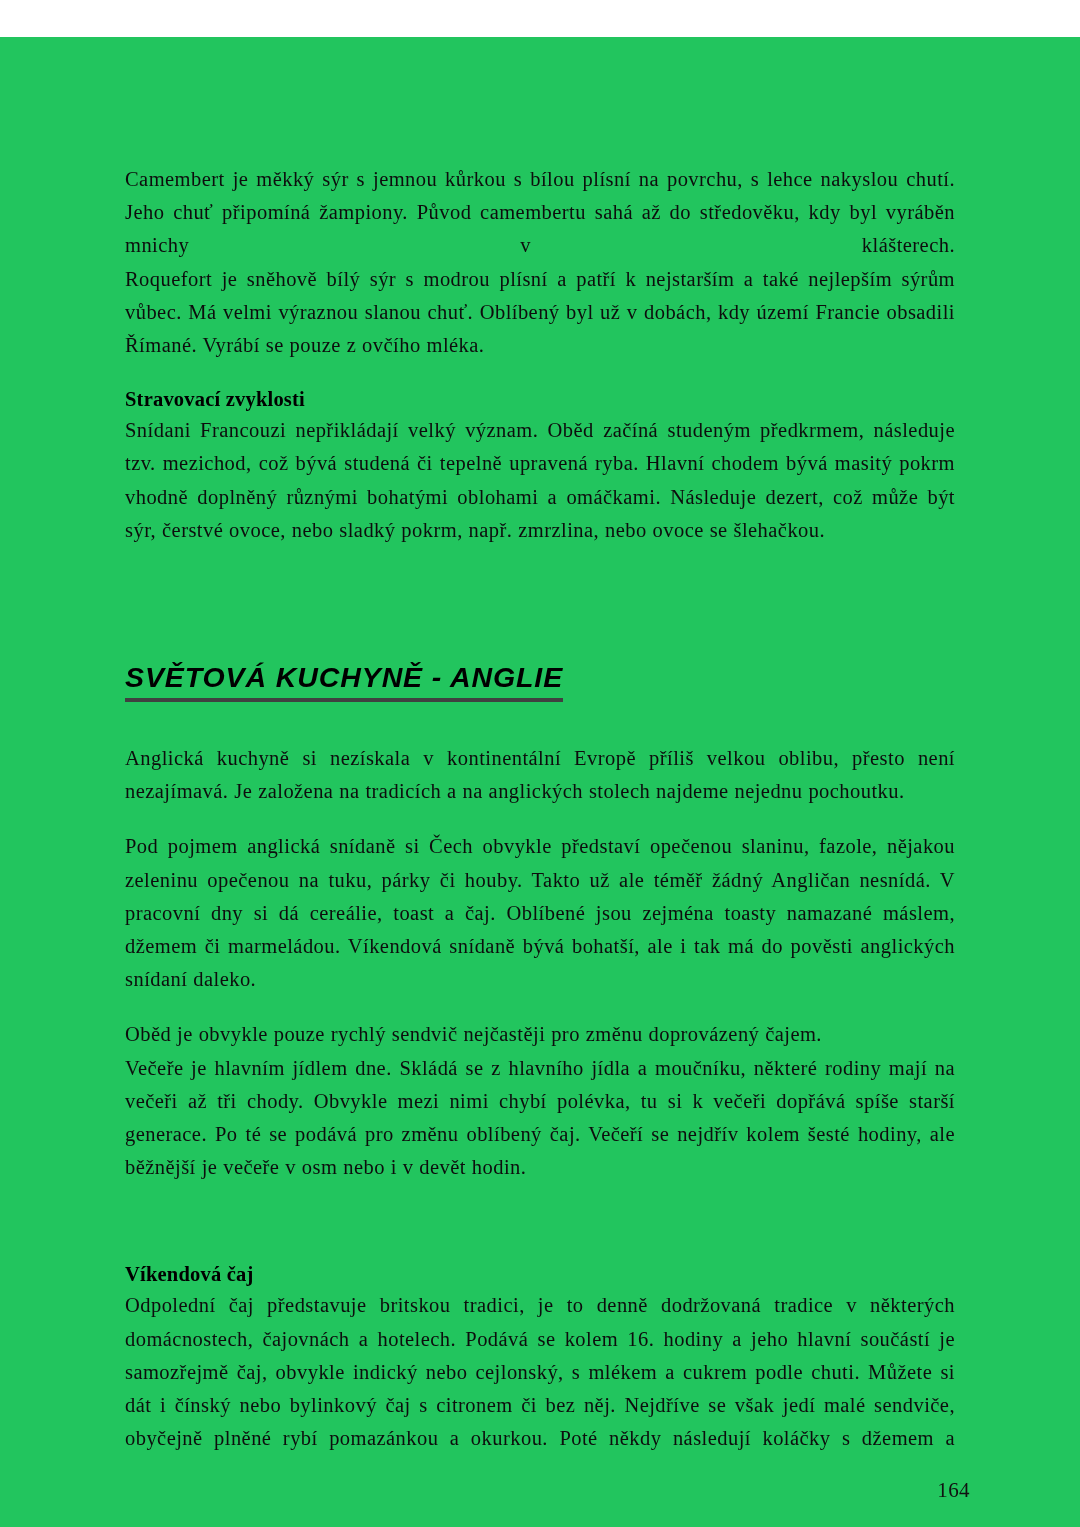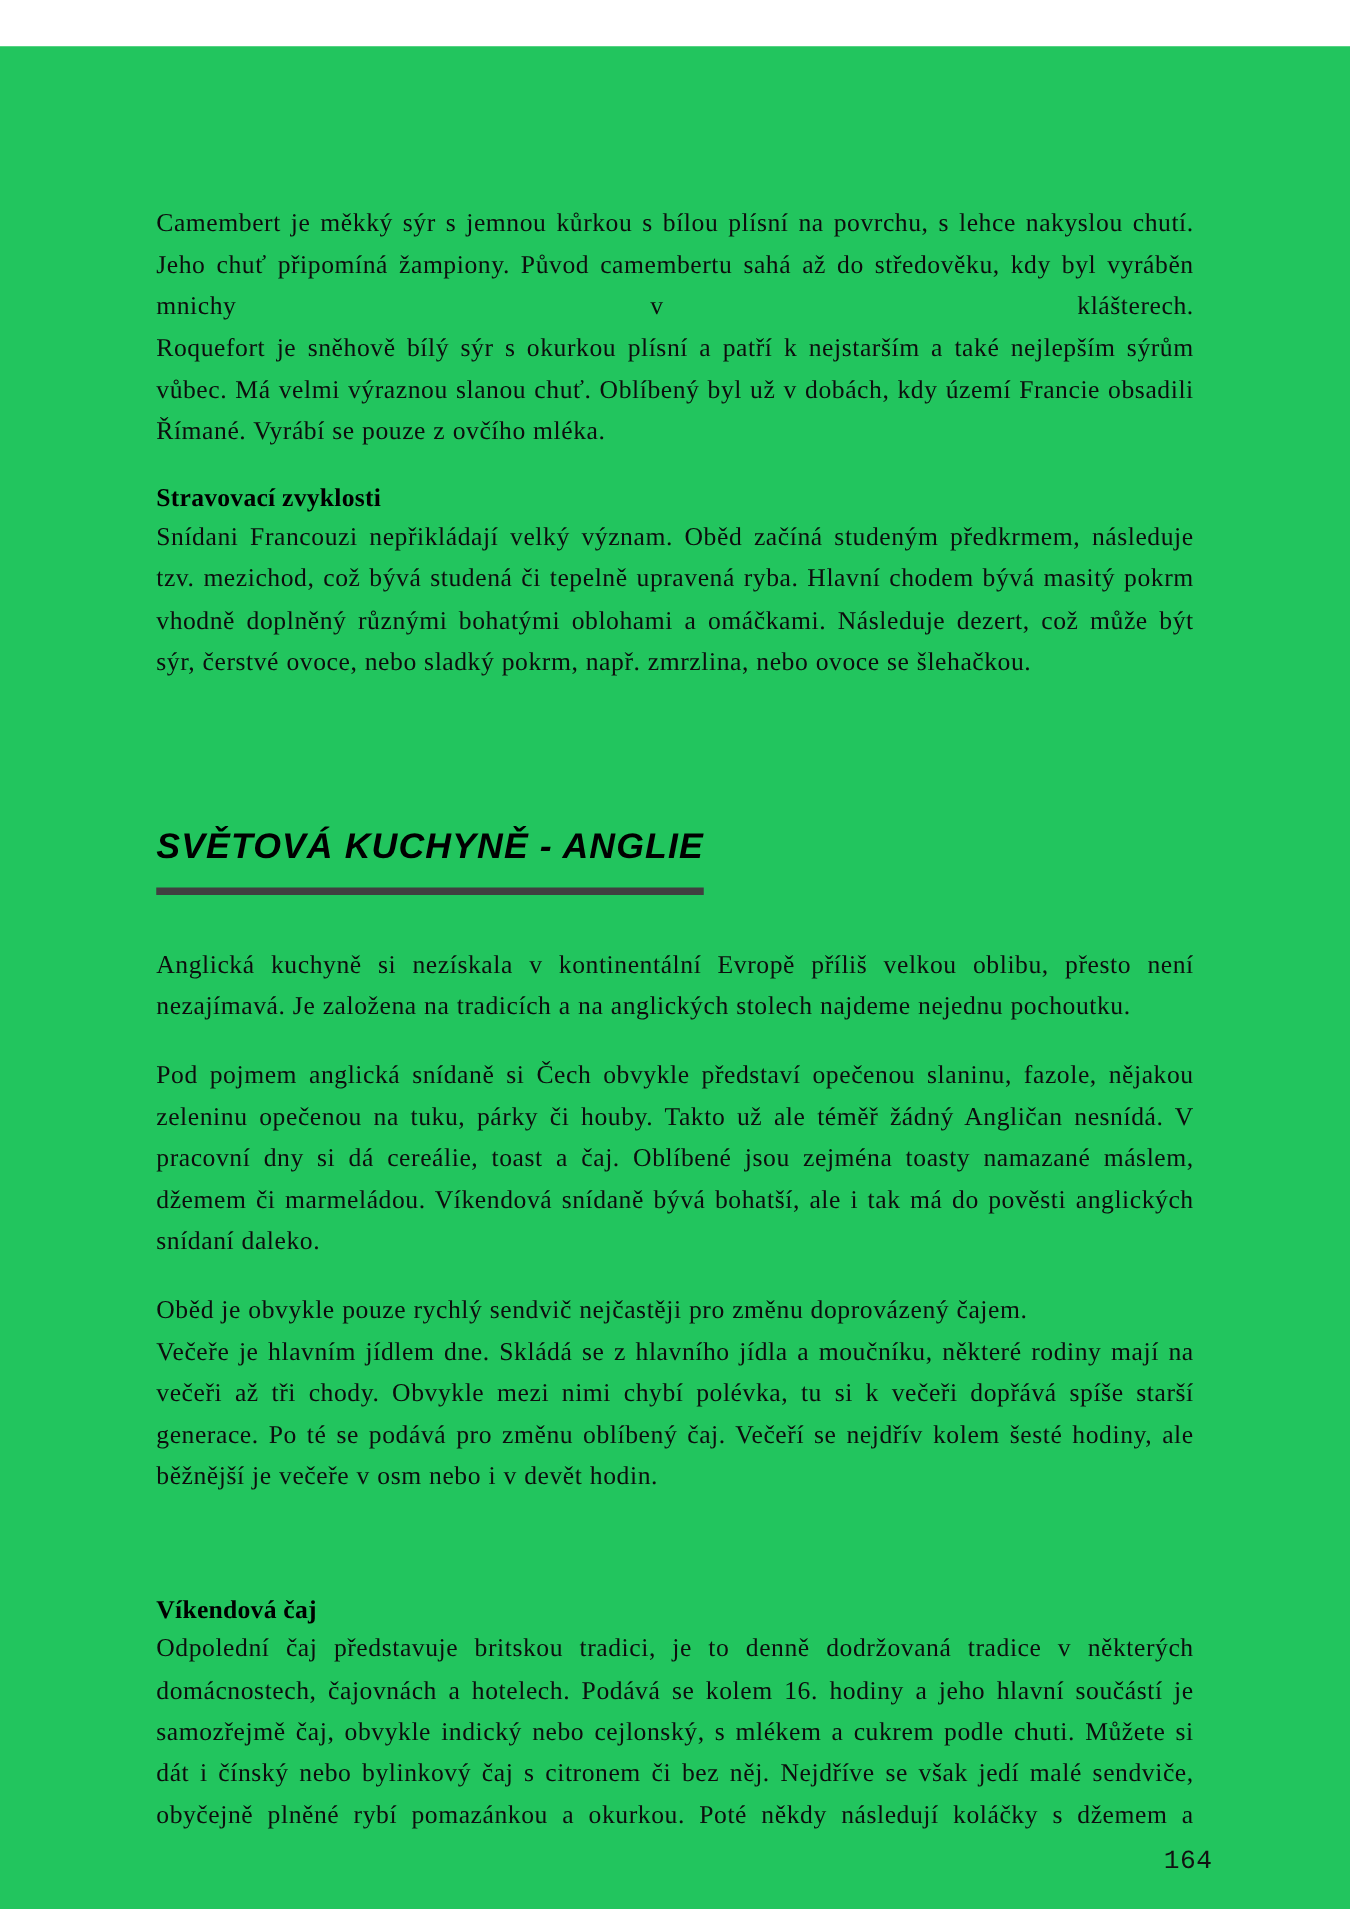--- a/index.html
+++ b/index.html
@@ -64,46 +64,46 @@
     line-height: 34px;
     font-weight: bold;
     font-style: italic;
     color: #000000;
     letter-spacing: 0.9px;
     margin: 0;
     display: block;
   }
   .section-title .title-text {
     display: inline-block;
-    border-bottom: 6px solid #404040;
-    padding-bottom: 16px;
+    border-bottom: 4px solid #404040;
+    padding-bottom: 4px;
   }
 
   .page-number {
     position: absolute;
     right: 110px;
     top: 1441px;
-    font-family: Liberation Mono, monospace;
+    font-family: Liberation Serif, serif;
     font-size: 21px;
     line-height: 24px;
     color: #111111;
     letter-spacing: 0.4px;
   }
 </style>
 </head>
 <body>
 
 <div class="page">
 
   <div class="content">
 
     <p class="para justify-last">Camembert je měkký sýr s jemnou kůrkou s bílou plísní na povrchu, s lehce nakyslou chutí. Jeho chuť připomíná žampiony. Původ camembertu sahá až do středověku, kdy byl vyráběn mnichy v klášterech.</p>
 
 
-    <p class="para">Roquefort je sněhově bílý sýr s okurkou plísní a patří k nejstarším a také nejlepším sýrům vůbec. Má velmi výraznou slanou chuť. Oblíbený byl už v dobách, kdy území Francie obsadili Římané. Vyrábí se pouze z ovčího mléka.</p>
+    <p class="para">Roquefort je sněhově bílý sýr s modrou plísní a patří k nejstarším a také nejlepším sýrům vůbec. Má velmi výraznou slanou chuť. Oblíbený byl už v dobách, kdy území Francie obsadili Římané. Vyrábí se pouze z ovčího mléka.</p>
 
     <div class="gap-md"></div>
 
     <div class="subheading">
       <span>Stravovací zvyklosti</span>
     </div>
 
     <p class="para">Snídani Francouzi nepřikládají velký význam. Oběd začíná studeným předkrmem, následuje tzv. mezichod, což bývá studená či tepelně upravená ryba. Hlavní chodem bývá masitý pokrm vhodně doplněný různými bohatými oblohami a omáčkami. Následuje dezert, což může být sýr, čerstvé ovoce, nebo sladký pokrm, např. zmrzlina, nebo ovoce se šlehačkou.</p>
 
     <div class="gap-sm"></div>

